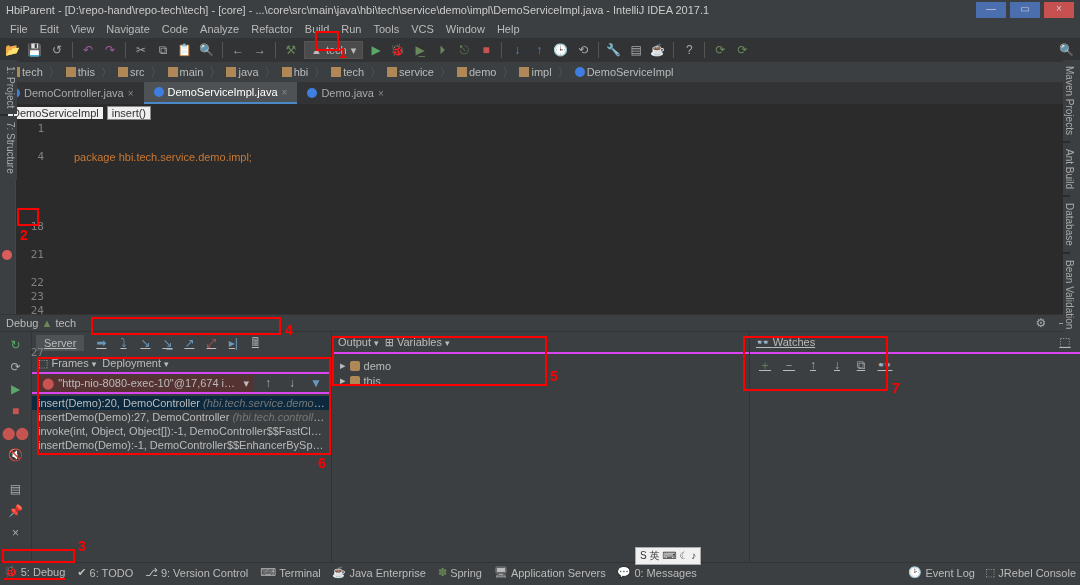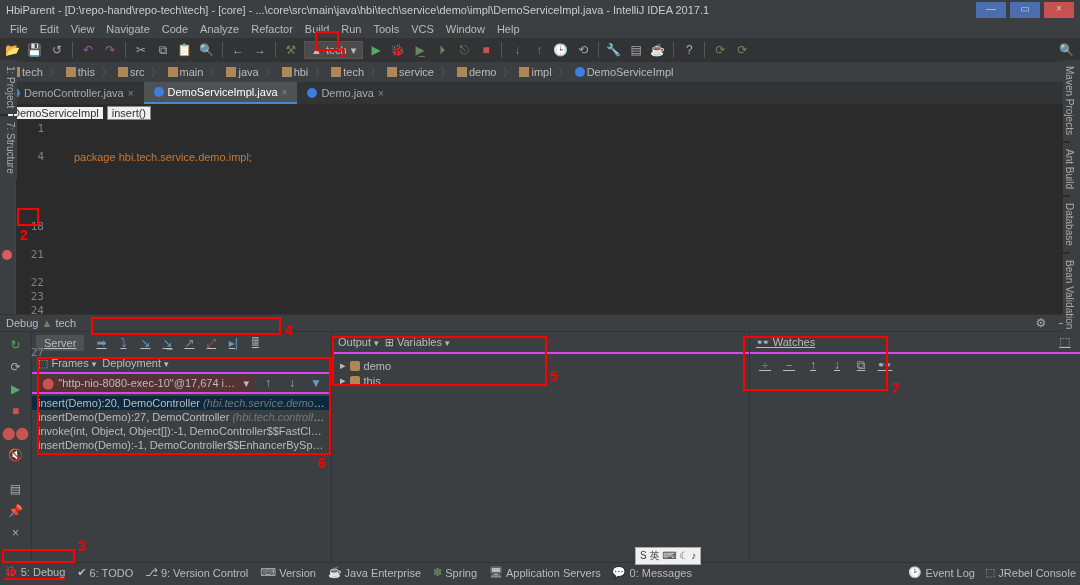--- a/index.html
+++ b/index.html
@@ -410,21 +410,21 @@
   <span class="item">
       <span>✔</span>
       <span>6: TODO</span>
     </span>
   <span class="item">
       <span>⎇</span>
       <span>9: Version Control</span>
     </span>
   <span class="item">
       <span>⌨</span>
-      <span>Version</span>
+      <span>Terminal</span>
     </span>
   <span class="item">
       <span>☕</span>
       <span>Java Enterprise</span>
     </span>
   <span class="item">
       <span style="color:#6a8759">✽</span>
       <span>Spring</span>
     </span>
   <span class="item">

